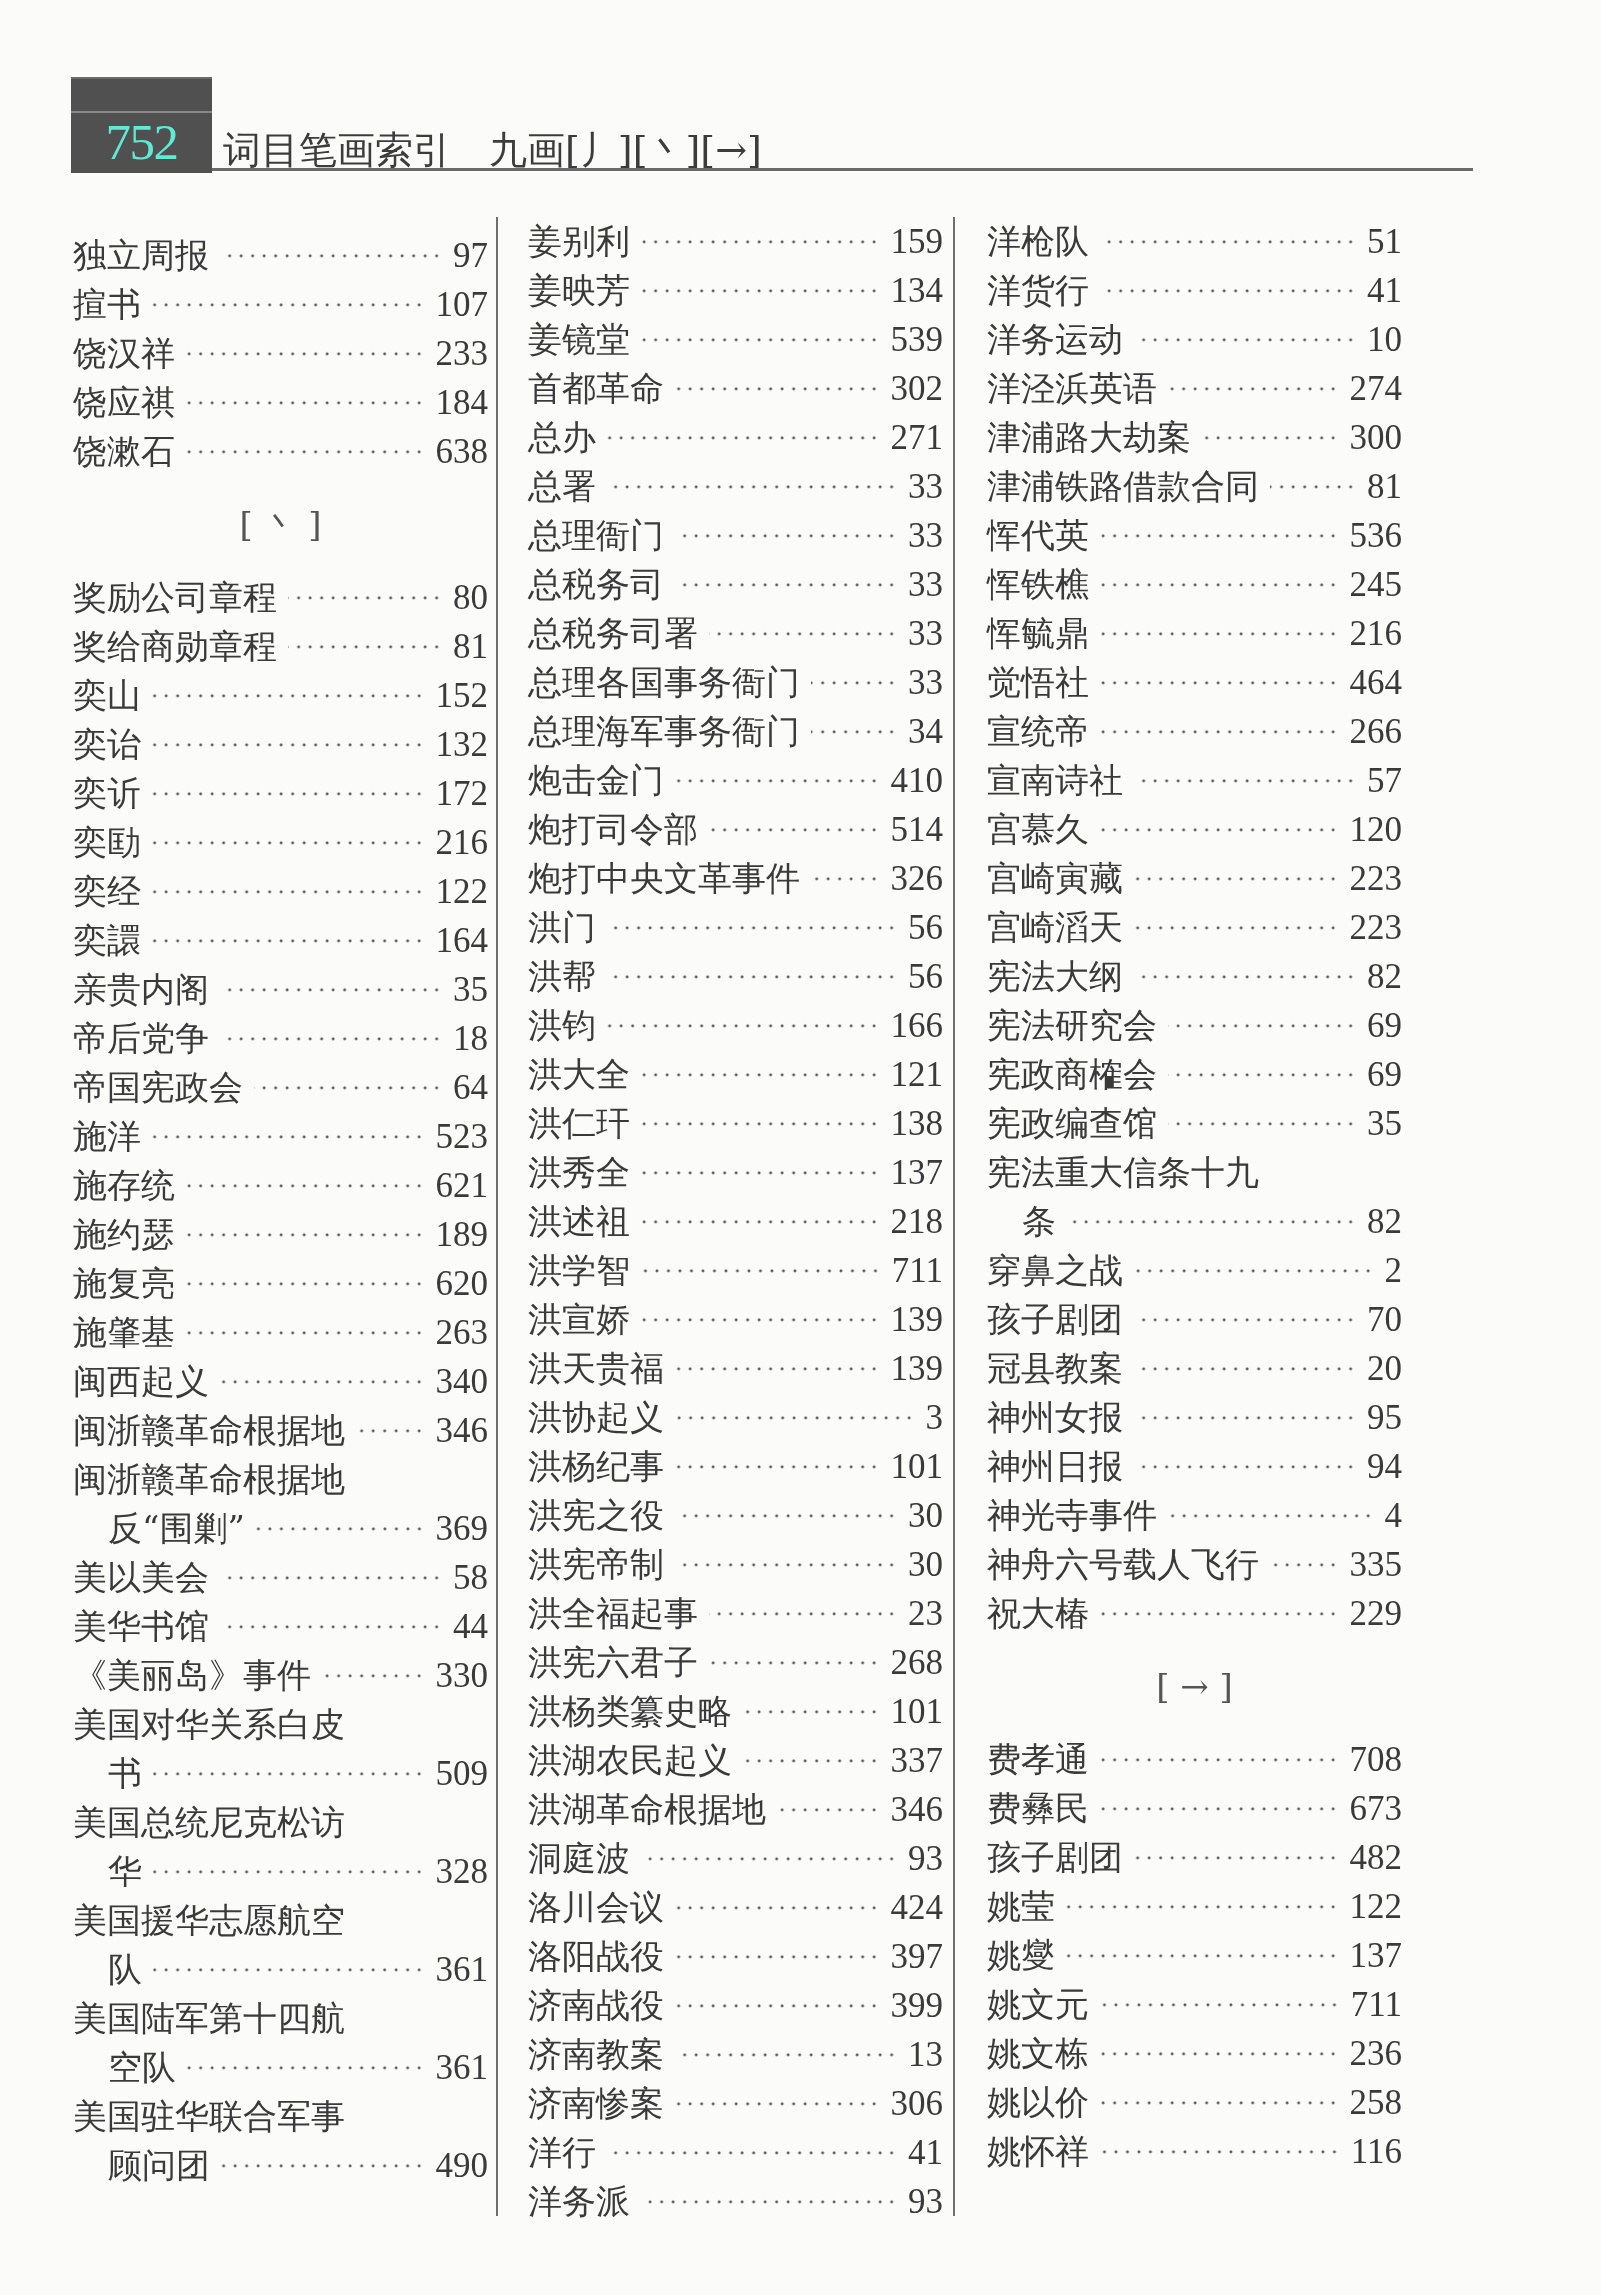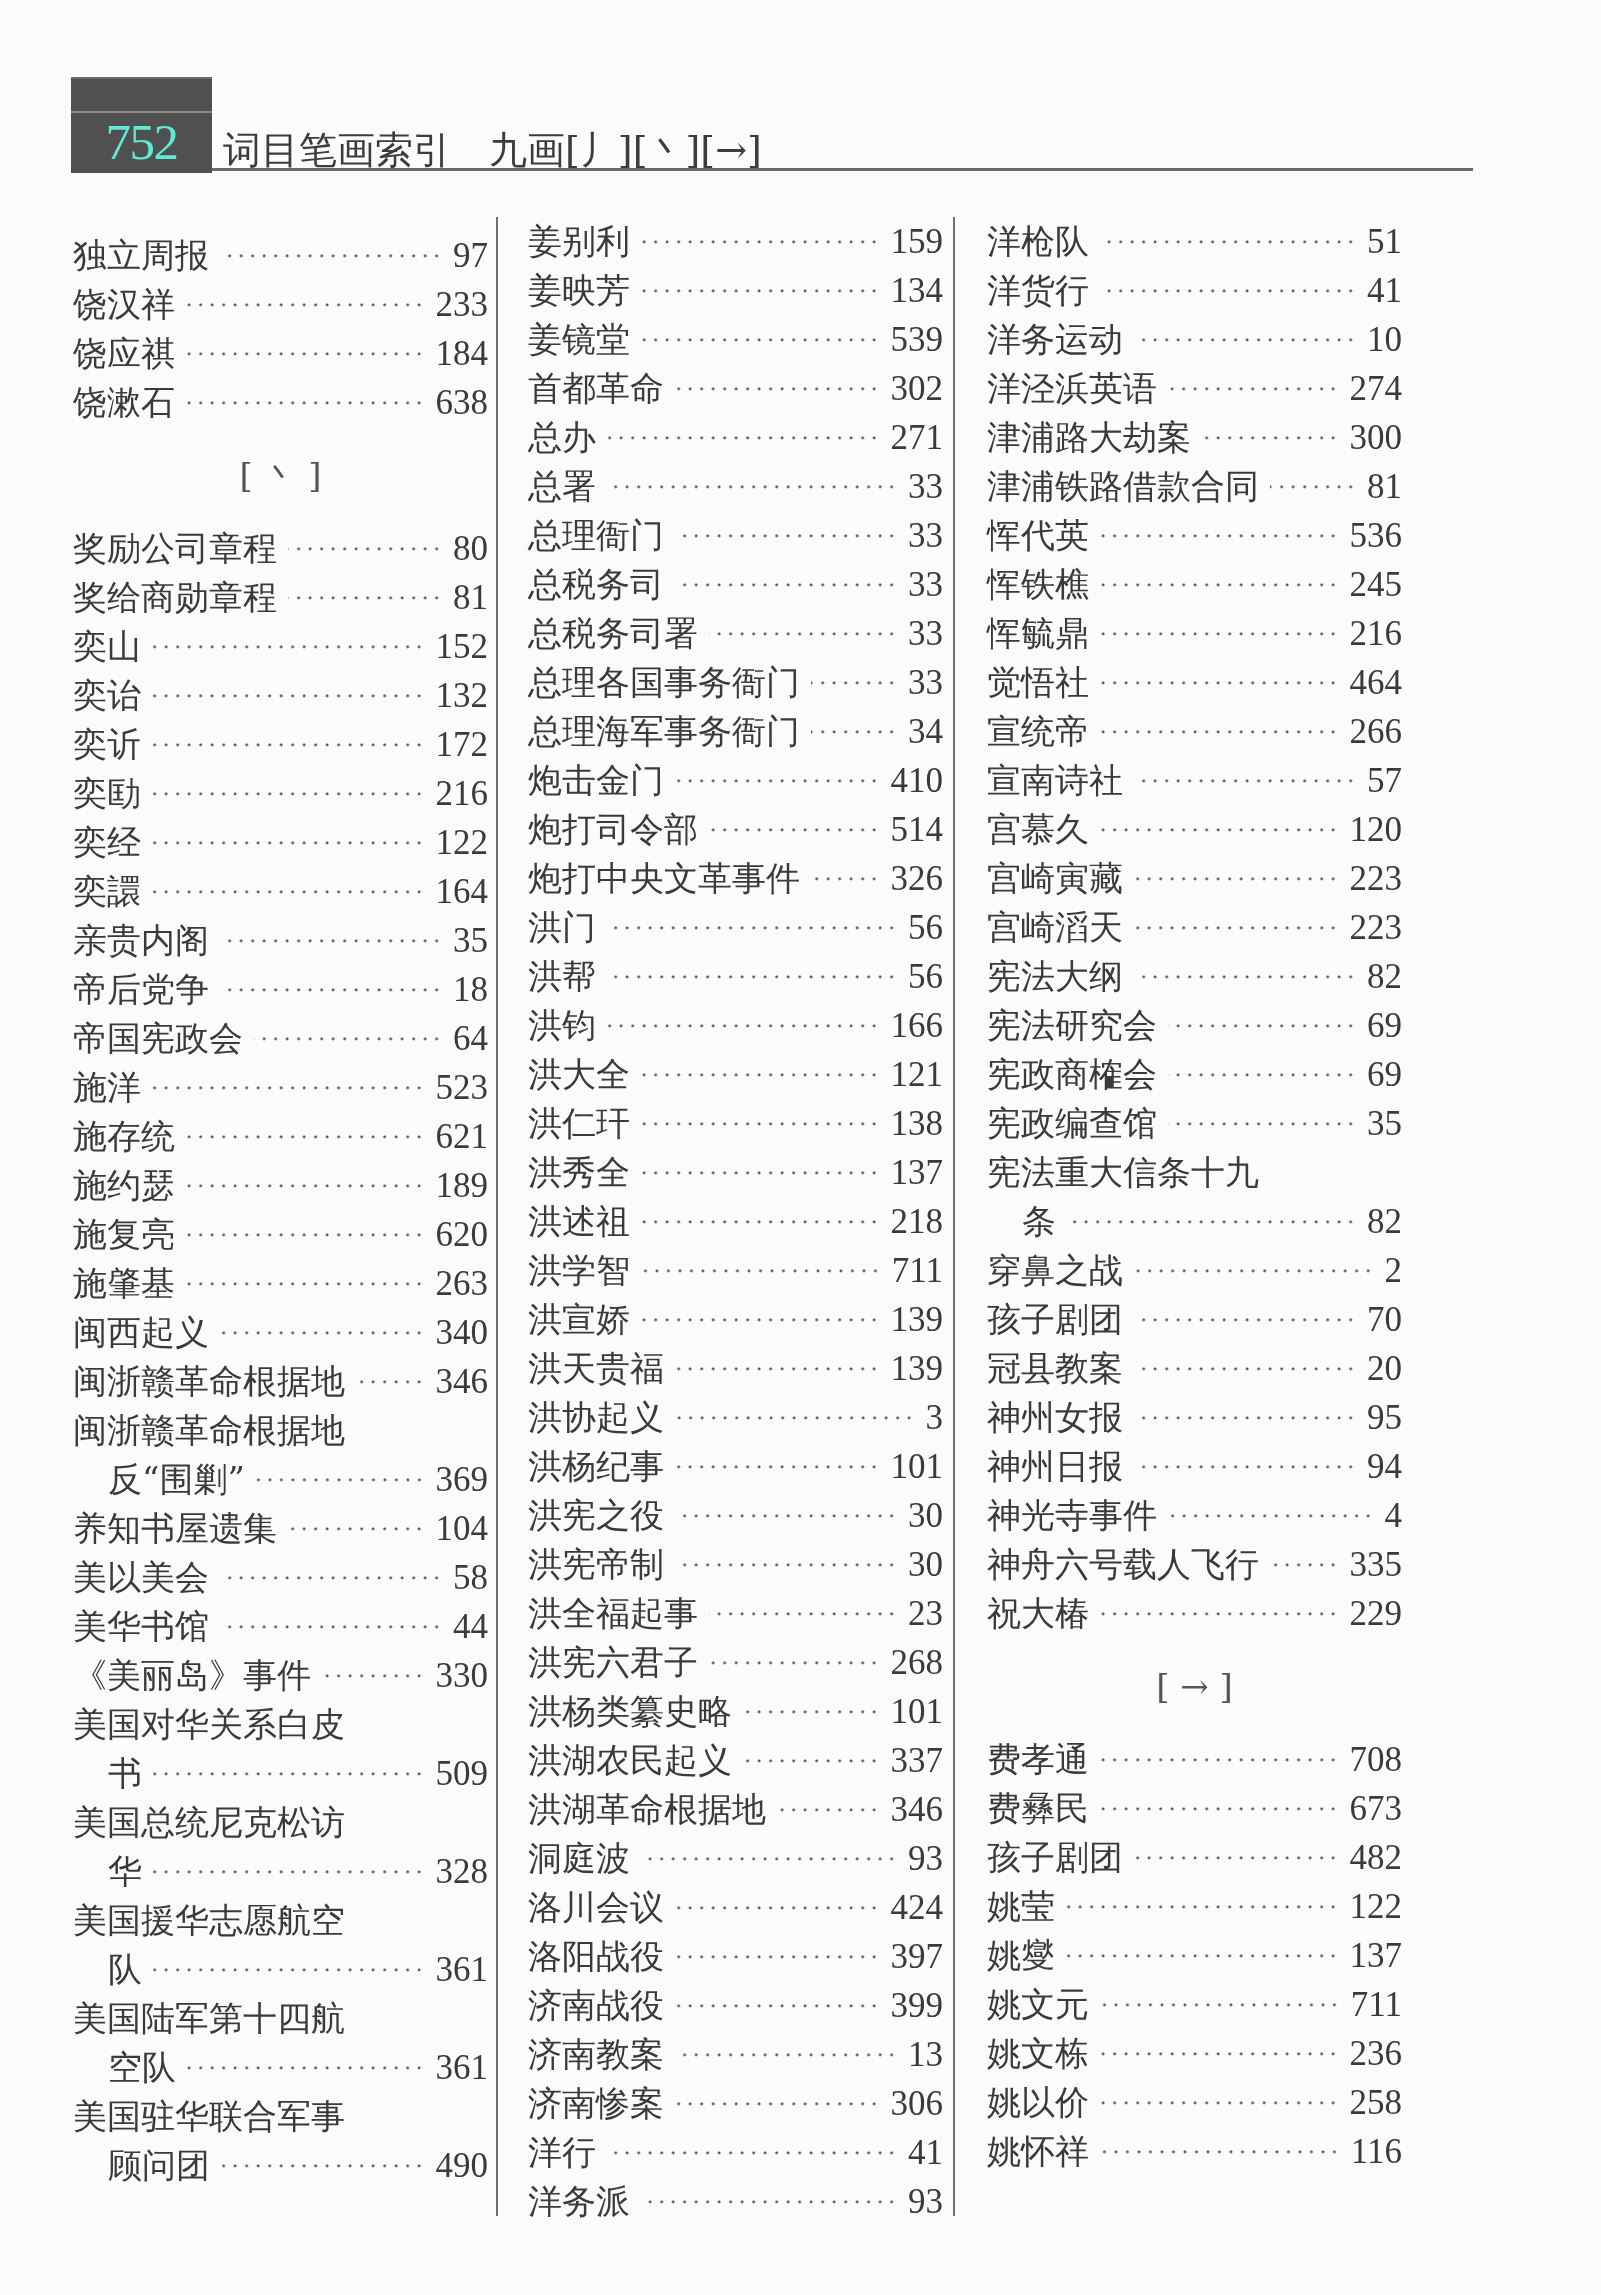--- a/index.html
+++ b/index.html
@@ -73,20 +73,25 @@
 </div>
 
 <div class="columns">
   <div class="col col-1">
       <div class="entry">
         <span class="term">独立周报</span>
         <span class="leader"></span>
         <span class="page">97</span>
       </div>
       <div class="entry">
+        <span class="term">揎书</span>
+        <span class="leader"></span>
+        <span class="page">107</span>
+      </div>
+      <div class="entry">
         <span class="term">饶汉祥</span>
         <span class="leader"></span>
         <span class="page">233</span>
       </div>
       <div class="entry">
         <span class="term">饶应祺</span>
         <span class="leader"></span>
         <span class="page">184</span>
       </div>
       <div class="entry">
@@ -185,25 +190,20 @@
         <span class="leader"></span>
         <span class="page">346</span>
       </div>
       <div class="entry nolead">
         <span class="term">闽浙赣革命根据地</span>
       </div>
       <div class="entry cont">
         <span class="term">反“围剿”</span>
         <span class="leader"></span>
         <span class="page">369</span>
-      </div>
-      <div class="entry">
-        <span class="term">养知书屋遗集</span>
-        <span class="leader"></span>
-        <span class="page">104</span>
       </div>
       <div class="entry">
         <span class="term">美以美会</span>
         <span class="leader"></span>
         <span class="page">58</span>
       </div>
       <div class="entry">
         <span class="term">美华书馆</span>
         <span class="leader"></span>
         <span class="page">44</span>

